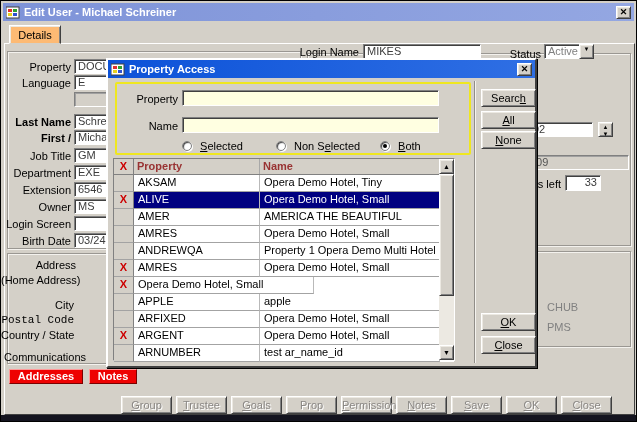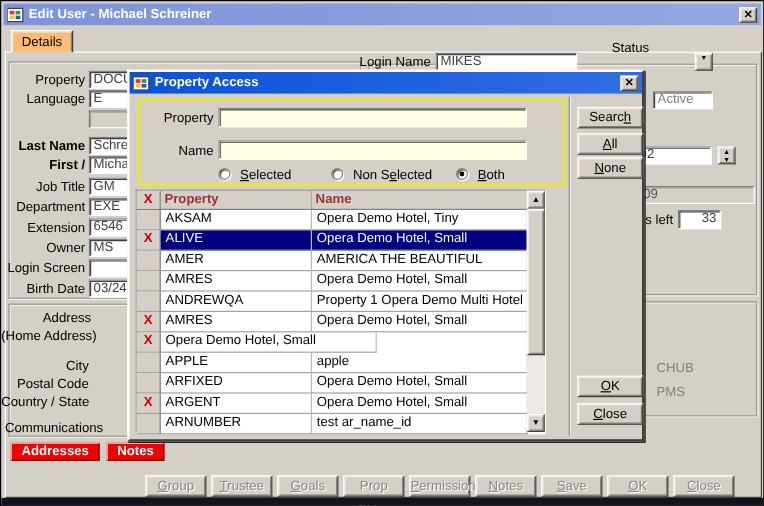--- a/index.html
+++ b/index.html
@@ -112,22 +112,22 @@
   <div id="main-panel"></div>
   <div id="tab-details">Details</div>
 
   <div class="abs groovebox" style="left:6px;top:50px;width:294px;height:198px;"></div>
   <div class="abs groovebox" style="left:6px;top:252px;width:294px;height:111px;"></div>
   <div class="abs groovebox" style="left:306px;top:52px;width:324px;height:193px;"></div>
   <div class="abs groovebox" style="left:306px;top:250px;width:324px;height:96px;"></div>
 
   <div class="lbl r" style="left:296px;top:45px;width:62px;">Login Name</div>
   <div class="field sunken" style="left:362px;top:43px;width:118px;">MIKES</div>
-  <div class="lbl r" style="left:498px;top:33px;width:42px;">Status</div>
-  <div class="field sunken graytext" style="left:543px;top:43px;width:50px;margin-top:32px;">Active</div>
+  <div class="lbl r" style="left:498px;top:47px;width:42px;">Status</div>
+  <div class="field sunken graytext" style="left:543px;top:43px;width:50px;">Active</div>
   <div class="combo-arrow raised" style="left:578px;top:43px;">▼</div>
 
   <div class="lbl r" style="left:0;top:60px;width:70px;">Property</div>
   <div class="lbl r" style="left:0;top:76px;width:70px;">Language</div>
   <div class="lbl r b" style="left:0;top:115px;width:70px;">Last Name</div>
   <div class="lbl r b" style="left:0;top:131px;width:70px;padding-left:40px;">First / Middle</div>
   <div class="lbl r" style="left:0;top:149px;width:70px;">Job Title</div>
   <div class="lbl r" style="left:0;top:166px;width:70px;">Department</div>
   <div class="lbl r" style="left:0;top:183px;width:70px;">Extension</div>
   <div class="lbl r" style="left:0;top:200px;width:70px;">Owner</div>
@@ -142,21 +142,21 @@
   <div class="field sunken" style="left:73px;top:147px;width:70px;">GM</div>
   <div class="field sunken" style="left:73px;top:164px;width:70px;">EXE</div>
   <div class="field sunken" style="left:73px;top:181px;width:55px;">6546</div>
   <div class="field sunken" style="left:73px;top:198px;width:55px;">MS</div>
   <div class="field sunken" style="left:73px;top:215px;width:70px;"></div>
   <div class="field sunken" style="left:73px;top:232px;width:70px;">03/24</div>
 
   <div class="lbl r" style="left:0;top:258px;width:75px;">Address</div>
   <div class="lbl r" style="left:0;top:273px;width:75px;">(Home Address)</div>
   <div class="lbl r" style="left:0;top:298px;width:73px;padding-left:40px;">City</div>
-  <div class="lbl r" style="left:0;top:313px;width:73px;">Postal Code</div>
+  <div class="lbl r" style="left:0;top:313px;width:73px;font-family:Liberation Mono, monospace;">Postal Code</div>
   <div class="lbl r" style="left:0;top:328px;width:73px;">Country / State</div>
   <div class="lbl r" style="left:0;top:350px;width:85px;">Communications</div>
 
   <div class="field sunken" style="left:528px;top:121px;width:64px;">92</div>
   <div class="spin-btn raised" style="left:597px;top:121px;">▲<br>▼</div>
   <div class="field sunken-gray" style="left:528px;top:154px;width:100px;color:#555;">/09</div>
   <div class="lbl r" style="left:524px;top:177px;width:36px;">s left</div>
   <div class="field sunken" style="left:564px;top:174px;width:36px;height:16px;text-align:right;">33</div>
   <div class="lbl graytext" style="left:546px;top:300px;">CHUB</div>
   <div class="lbl graytext" style="left:546px;top:320px;">PMS</div>

